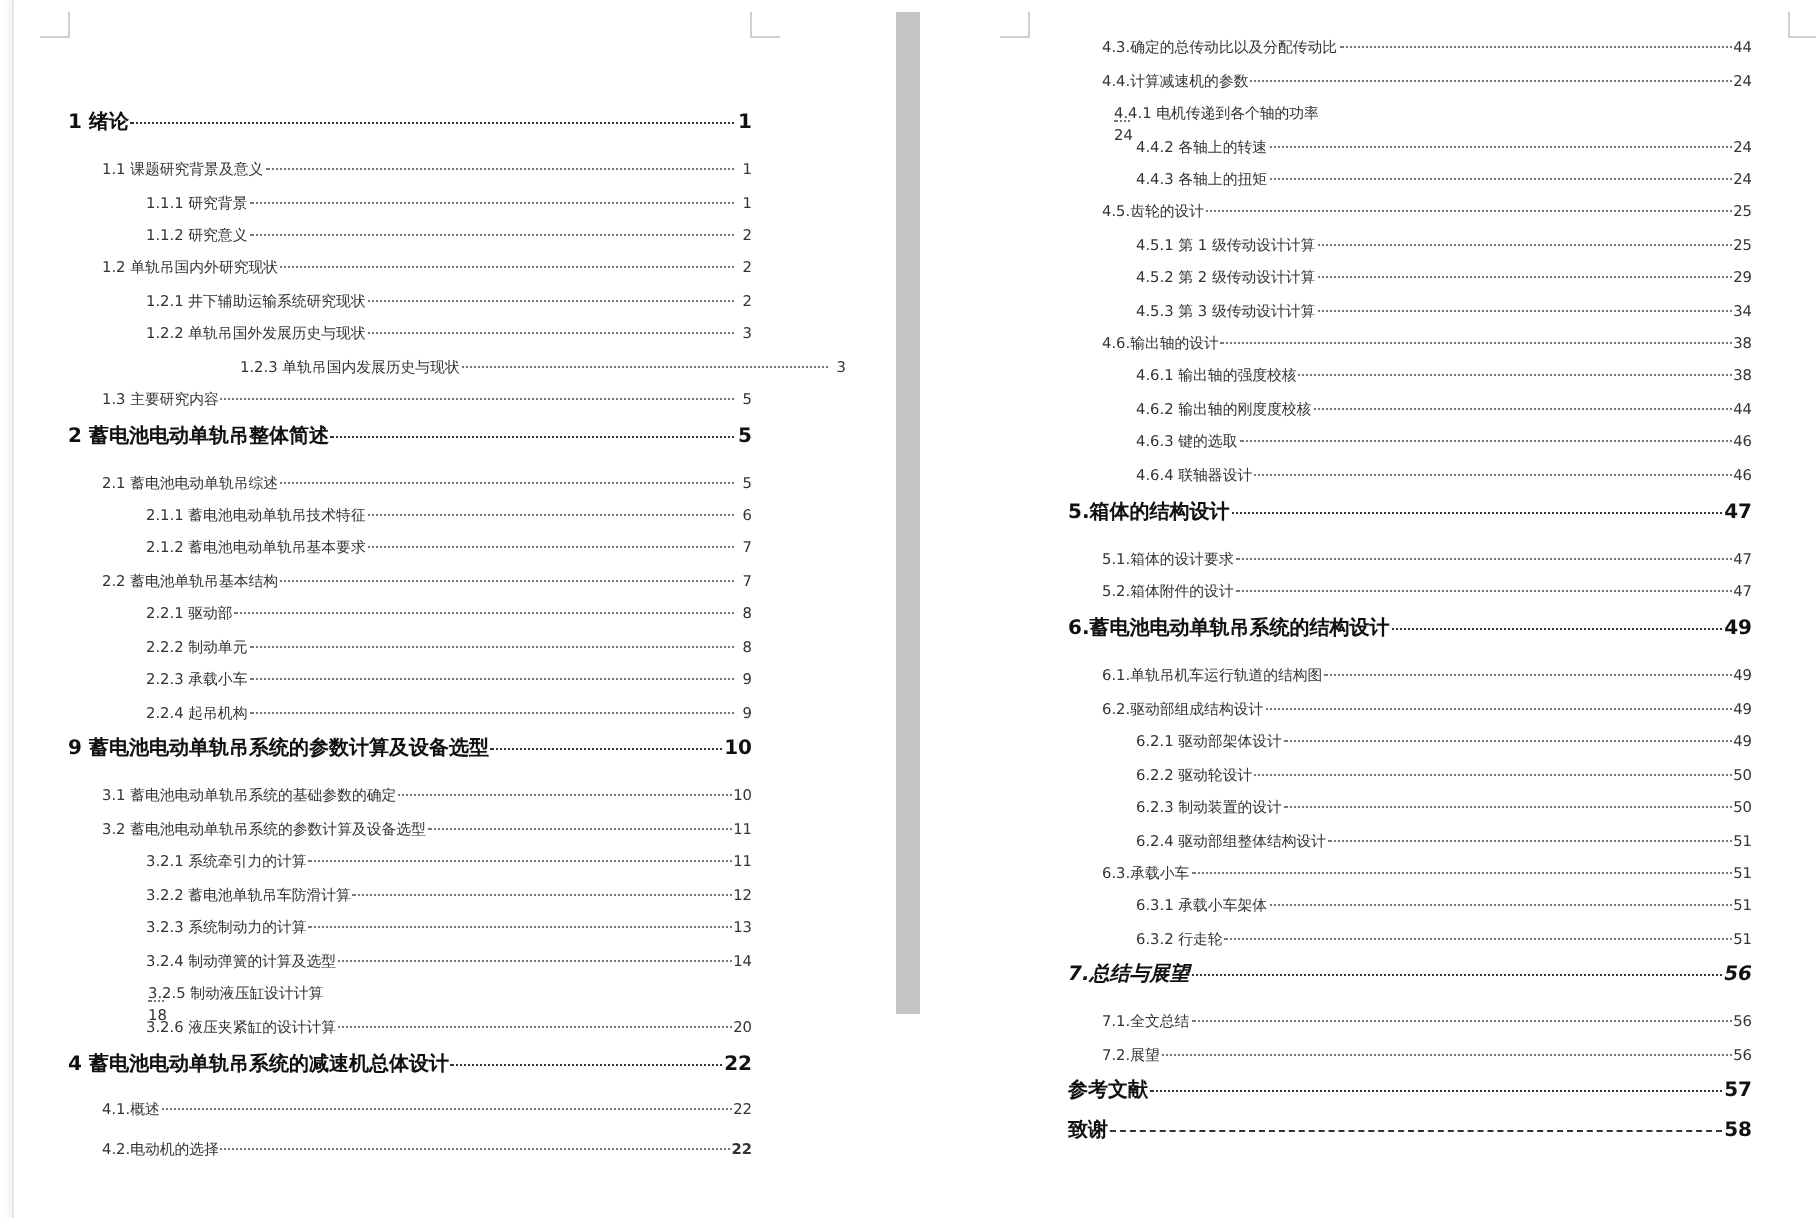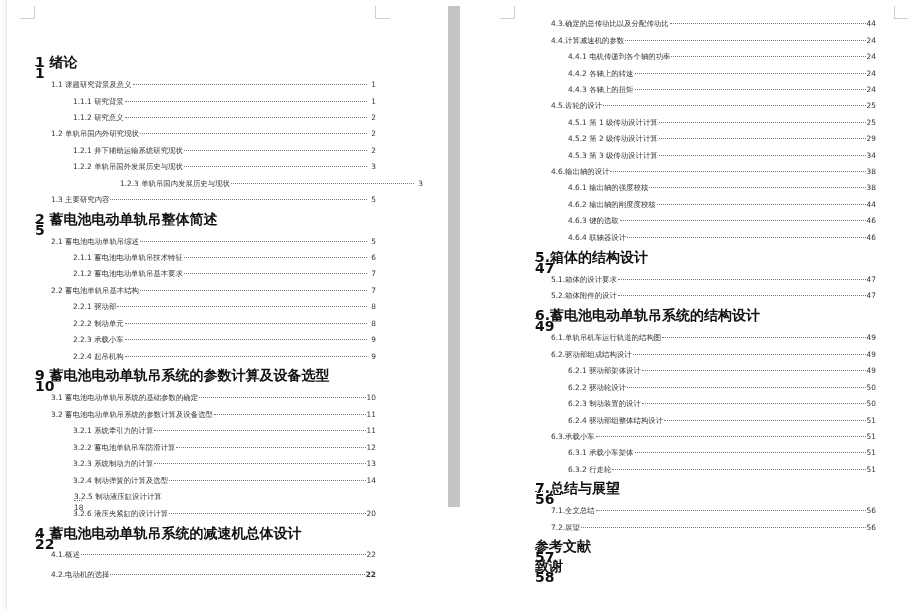--- a/index.html
+++ b/index.html
@@ -85,22 +85,21 @@
       border-bottom: 1px dashed #666;
     }
     .toc-row .page-num {
       flex: 0 0 auto;
       text-align: right;
       min-width: 8px;
     }
     .toc-row.chapter {
       font-weight: bold;
       color: #111;
-      font-size: 14px;
-      flex-direction: column;
+      font-size: 10px;
     }
     .toc-row.chapter .leader { border-bottom-color: #333; }
   </style>
 </head>
 <body>
 
 <div class="page" id="page-left">
   <div class="corner tl" style="left:13px; top:6px;"></div>
   <div class="corner tr" style="left:368px; top:6px;"></div>
   <div class="toc" id="toc-left">
@@ -266,21 +265,21 @@
       <div class="toc-row" style="left: 91px; width: 325px; top: 19px;">
         <span class="label">4.3.确定的总传动比以及分配传动比</span>
         <span class="leader"></span>
         <span class="page-num">44</span>
       </div>
       <div class="toc-row" style="left: 91px; width: 325px; top: 36px;">
         <span class="label">4.4.计算减速机的参数</span>
         <span class="leader"></span>
         <span class="page-num">24</span>
       </div>
-      <div class="toc-row" style="left: 108px; width: 308px; top: 52px;">
+      <div class="toc-row" style="left: 96px; width: 308px; top: 52px; flex-direction: column;">
         <span class="label">4.4.1 电机传递到各个轴的功率</span>
         <span class="leader"></span>
         <span class="page-num">24</span>
       </div>
       <div class="toc-row" style="left: 108px; width: 308px; top: 69px;">
         <span class="label">4.4.2 各轴上的转速</span>
         <span class="leader"></span>
         <span class="page-num">24</span>
       </div>
       <div class="toc-row" style="left: 108px; width: 308px; top: 85px;">
@@ -391,21 +390,21 @@
       <div class="toc-row" style="left: 108px; width: 308px; top: 448px;">
         <span class="label">6.3.1 承载小车架体</span>
         <span class="leader"></span>
         <span class="page-num">51</span>
       </div>
       <div class="toc-row" style="left: 108px; width: 308px; top: 465px;">
         <span class="label">6.3.2 行走轮</span>
         <span class="leader"></span>
         <span class="page-num">51</span>
       </div>
-      <div class="toc-row chapter" style="left: 74px; width: 342px; top: 483px;">
+      <div class="toc-row chapter" style="left: 74px; width: 342px; top: 483px; font-style: italic;">
         <span class="label">7.总结与展望</span>
         <span class="leader"></span>
         <span class="page-num">56</span>
       </div>
       <div class="toc-row" style="left: 91px; width: 325px; top: 506px;">
         <span class="label">7.1.全文总结</span>
         <span class="leader"></span>
         <span class="page-num">56</span>
       </div>
       <div class="toc-row" style="left: 91px; width: 325px; top: 523px;">

